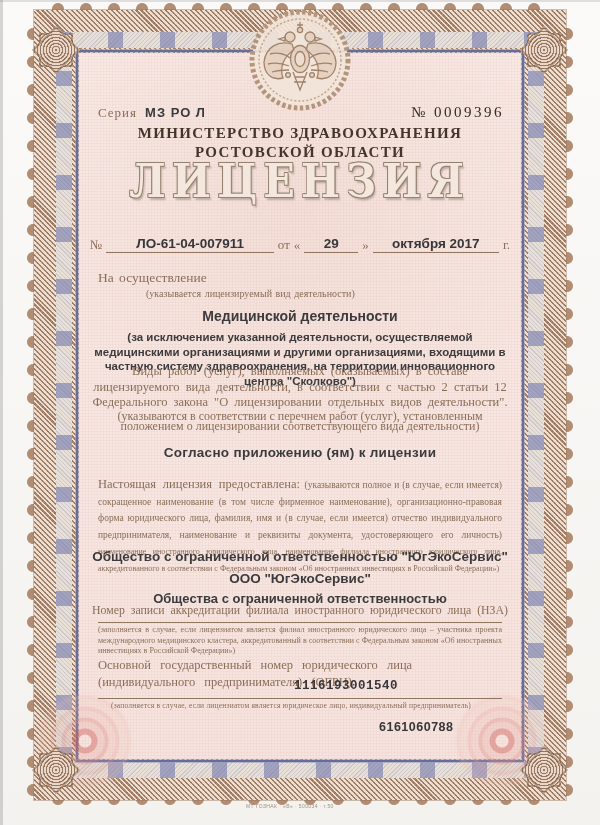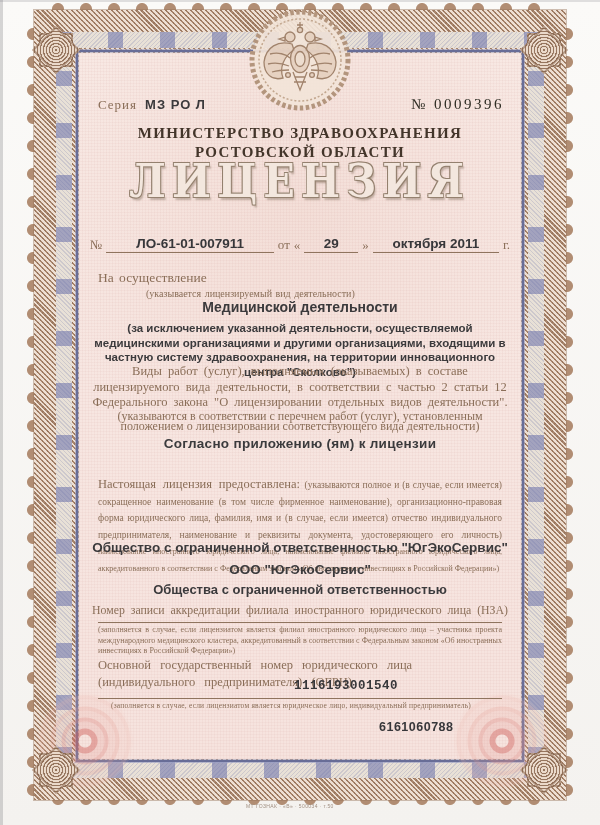--- a/index.html
+++ b/index.html
@@ -70,21 +70,21 @@
     box-shadow:inset 0 0 0 2px rgba(134,100,76,.55);}
   .corner-rosette i.r45{transform:rotate(45deg);}
   .corner-rosette.tl{left:33px;top:27px;} .corner-rosette.tr{left:521px;top:27px;}
   .corner-rosette.bl{left:33px;top:747px;} .corner-rosette.br{left:521px;top:747px;}
 
   .emblem{position:absolute;left:238px;top:4px;width:124px;height:114px;z-index:4;}
 
   
   .txt{position:absolute;z-index:5;}
   .sepia{color:#8a6e58;}
-  .ink{color:#3b3a3c;font-family:"Liberation Sans", sans-serif;font-weight:bold;}
+  .ink{color:#3b3a3c;font-family:"Liberation Sans", sans-serif;font-weight:bold;margin-top:9px;}
   .series-row{left:98px;top:96px;width:406px;display:flex;align-items:baseline;font-size:13px;}
   .series-row .lbl{letter-spacing:1px;word-spacing:2px;}
   .series-row .val{margin-left:8px;font-size:13px;letter-spacing:1px;}
   .series-row .docno{margin-left:auto;font-family:"Liberation Serif",serif;font-weight:normal;
      color:#2f2d24;font-size:15px;letter-spacing:2.5px;}
   .ministry{left:80px;top:124px;width:440px;text-align:center;font-weight:bold;
      color:#43352a;font-size:15px;line-height:19px;letter-spacing:1.3px;}
   .title-wrap{left:80px;top:153px;width:440px;text-align:center;}
   .title-big{display:inline-block;transform:scaleX(.88);transform-origin:center;
      font-family:"DejaVu Serif", serif;font-weight:bold;font-size:47px;letter-spacing:7px;
@@ -195,26 +195,26 @@
     <div>МИНИСТЕРСТВО ЗДРАВООХРАНЕНИЯ</div>
     <div>РОСТОВСКОЙ ОБЛАСТИ</div>
   </div>
 
   <div class="txt title-wrap">
     <span class="title-big">ЛИЦЕНЗИЯ</span>
   </div>
 
   <div class="txt license-line sepia">
     <span>№</span>
-    <span class="cell c1">ЛО-61-01-007911</span>
+    <span class="cell c1">ЛО-61-04-007911</span>
     <span>от</span>
     <span>«</span>
     <span class="cell c2">29</span>
     <span>»</span>
-    <span class="cell c3">октября 2011</span>
+    <span class="cell c3">октября 2017</span>
     <span>г.</span>
   </div>
 
   <div class="txt lead sepia">На осуществление</div>
   <div class="txt lead-note sepia">(указывается лицензируемый вид деятельности)</div>
   <div class="txt activity-name ink">Медицинской деятельности</div>
   <div class="txt exception ink">(за исключением указанной деятельности, осуществляемой медицинскими организациями и другими организациями, входящими в частную систему здравоохранения, на территории инновационного центра "Сколково")</div>
   <div class="txt works sepia">Виды работ (услуг), выполняемых (оказываемых) в составе лицензируемого вида деятельности, в соответствии с частью 2 статьи 12 Федерального закона "О лицензировании отдельных видов деятельности".</div>
   <div class="txt works-note sepia">(указываются в соответствии с перечнем работ (услуг), установленным положением о лицензировании соответствующего вида деятельности)</div>
   <div class="txt attachment ink">Согласно приложению (ям) к лицензии</div>

